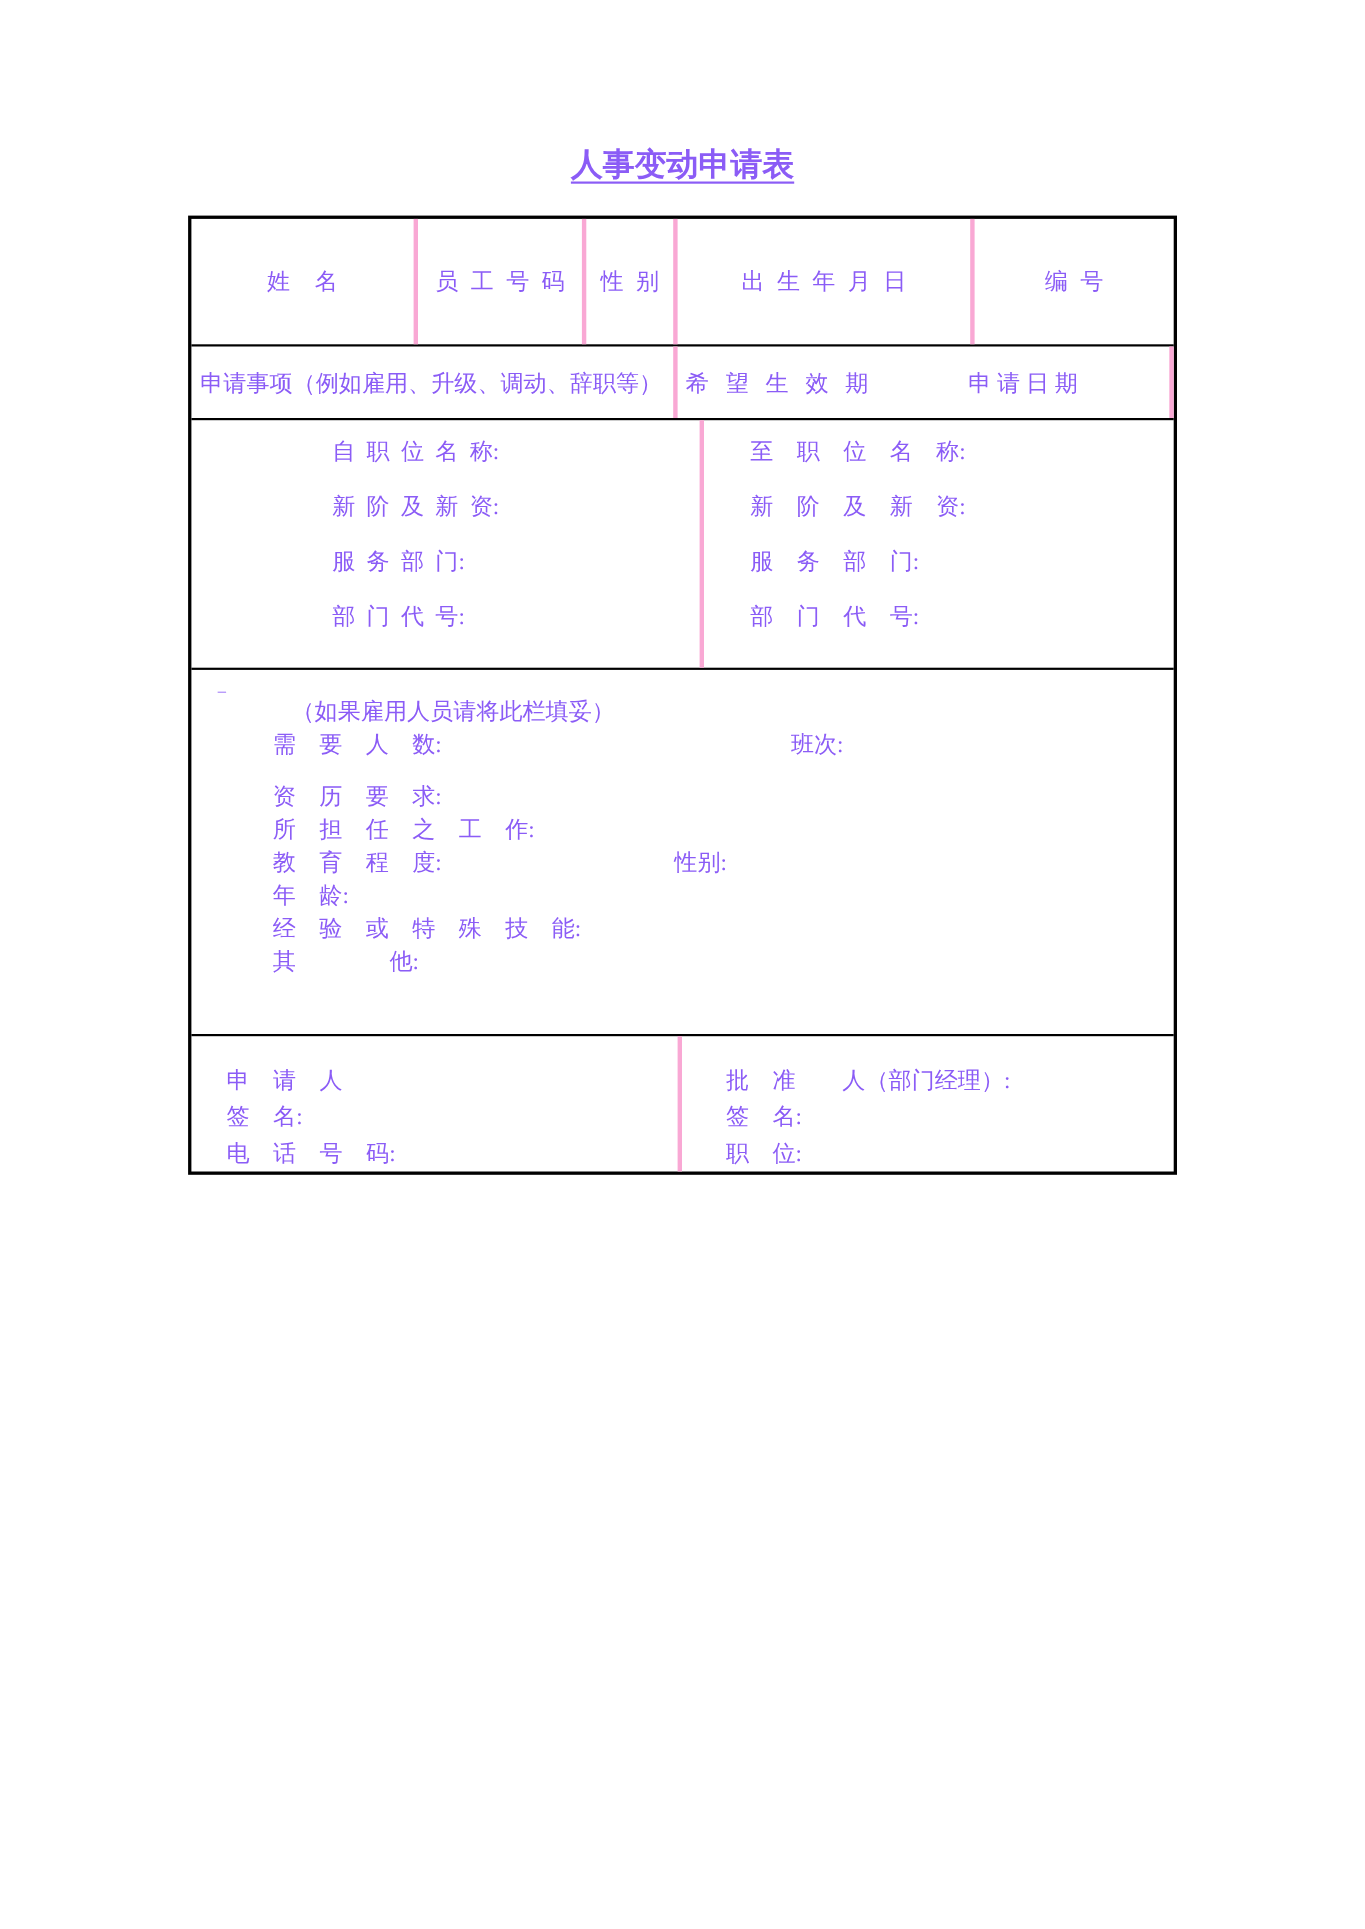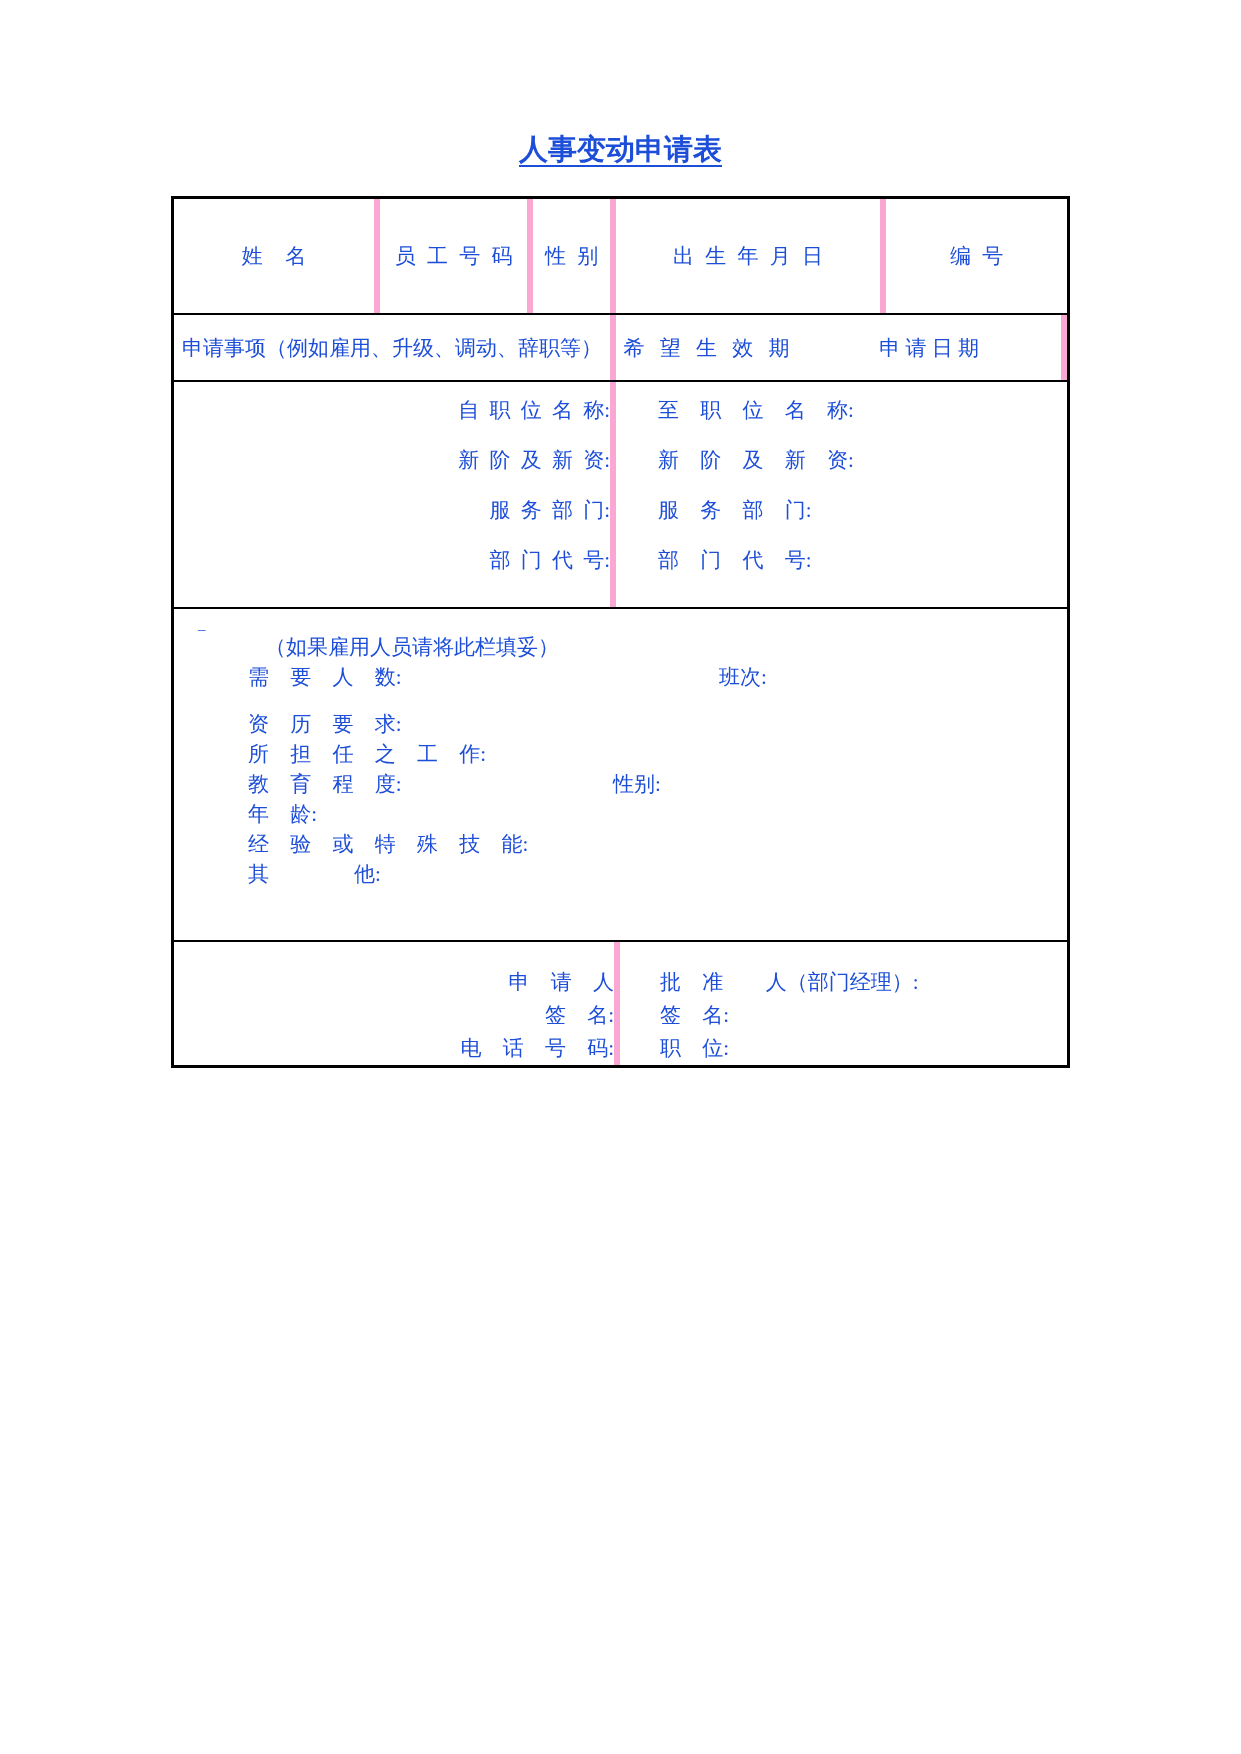--- a/index.html
+++ b/index.html
@@ -1,53 +1,53 @@
 <!DOCTYPE html>
 <html><head>
 <meta charset="utf-8">
 <style>
   * { margin:0; padding:0; box-sizing:border-box; }
   html,body { background:#ffffff; }
   .page {
     position:relative; width:1241px; height:1754px; background:#fff;
     font-family:"Liberation Serif","DejaVu Serif",serif;
-    color:#1d4ed8; font-size:21px;
+    color:#8b5cf6; font-size:21px;
   }
   .pre { white-space:pre; }
   .title {
     position:absolute; left:171px; top:130px; width:899px;
     text-align:center; font-size:29px; font-weight:bold;
     font-family:"Liberation Sans","DejaVu Sans",sans-serif;
   }
   .title span { text-decoration:underline; text-underline-offset:6px; text-decoration-thickness:2px; }
   .form-table {
     position:absolute; left:171px; top:196px; width:899px; height:872px;
     border:3px solid #000; display:flex; flex-direction:column;
   }
   .trow { display:flex; flex-direction:row; width:100%; }
   .trow + .trow { border-top:2px solid #000; }
   .cell { position:relative; }
-  .cell.vline { border-right:6px solid #f9a8d4;text-align:right; }
+  .cell.vline { border-right:4px solid #f9a8d4; }
   .center { display:flex; align-items:center; justify-content:center; text-align:center; }
   .vcenter { display:flex; align-items:center; }
   
   .r1 { height:114px; }
   .r1 .c1 { width:206px; } .r1 .c2 { width:153px; } .r1 .c3 { width:83px; }
   .r1 .c4 { width:270px; } .r1 .c5 { flex:1; }
   .ws6 { word-spacing:6px; }
   .ws10 { word-spacing:10px; }
   .ws16 { word-spacing:16px; }
   .ws5 { word-spacing:5px; }
   
   .r2 { height:67px; }
   .r2 .c1 { width:442px; padding-left:8px; }
   .r2 .c2 { width:270px; }
   .r2 .c3 { flex:1; }
   
-  .r3 { height:227px; }
+  .r3 { height:227px;padding-left:24px; }
   .r3 .c1 { width:442px; padding:3px 0 0 104px; }
   .r3 .c2 { flex:1; padding:3px 0 0 42px; }
   .r3 .line { line-height:50px; }
   
   .r4 { height:333px; }
   .r4 .c1 { flex:1; padding-top:23px; }
   .r4-dash { position:absolute; left:24px; top:12px; font-size:15px; }
   .r4-line { position:relative; line-height:30px; padding-left:74px; }
   .r4-note { padding-left:91px; }
   .gap-above { margin-top:17px; }

